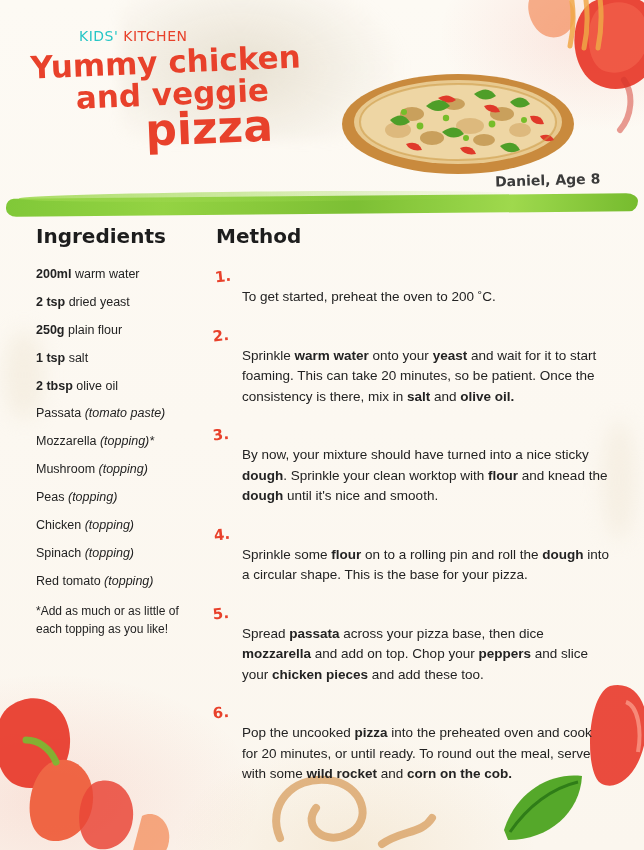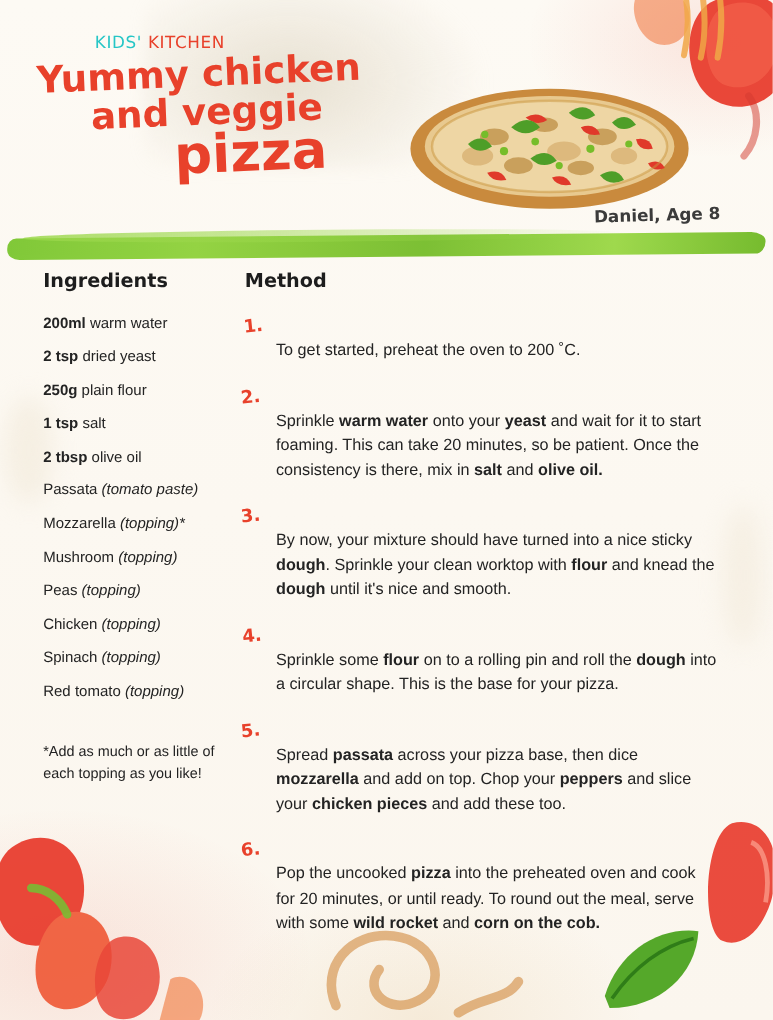--- a/index.html
+++ b/index.html
@@ -80,33 +80,33 @@
 
   
   .pizza-wrap { position: absolute; left: 334px; top: 62px; width: 240px; height: 120px; }
   .pizza { position: absolute; inset: 0; }
 
   
   .col-ing {
     position: absolute; left: 36px; top: 224px; width: 165px;
   }
   .col-met {
-    position: absolute; left: 204px; top: 224px; width: 394px;
+    position: absolute; left: 216px; top: 224px; width: 394px;
   }
   h2.sec {
     font-family: "DejaVu Sans", sans-serif;
-    font-size: 16px; color: #1d1d1d; margin: 0 0 18px 0; font-weight: bold;
+    font-size: 20px; color: #1d1d1d; margin: 0 0 18px 0; font-weight: bold;
   }
   .ing-item {
     font-size: 12.5px; color: #232323; line-height: 1.35; margin-bottom: 11px;
   }
   .ing-item b { font-weight: bold; }
   .ing-item i { font-style: italic; text-align: center; }
   .ing-note {
-    font-size: 12px; color: #232323; line-height: 1.5; margin-top: 32px;
+    font-size: 12px; color: #232323; line-height: 1.5; margin-top: 12px;
   }
 
   .step { display: flex; margin-bottom: 17px; }
   .step-num {
     flex: 0 0 26px;
     color: #e8412b;
     font-family: "DejaVu Sans", sans-serif;
     font-weight: bold; font-size: 15px;
     transform: rotate(-6deg);
     padding-top: 1px;

